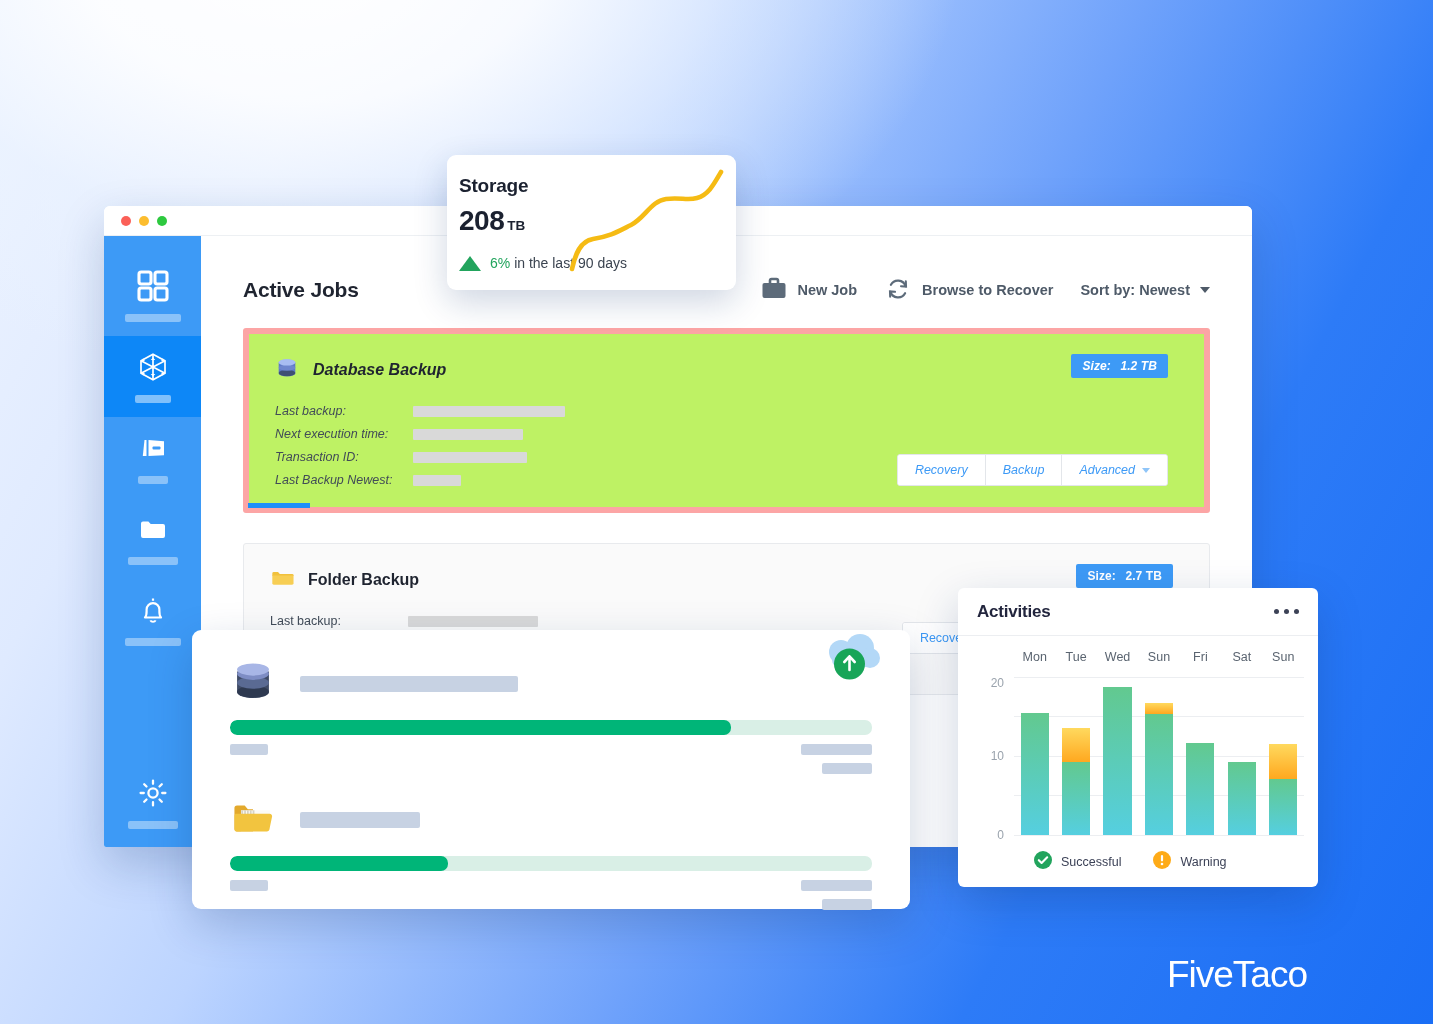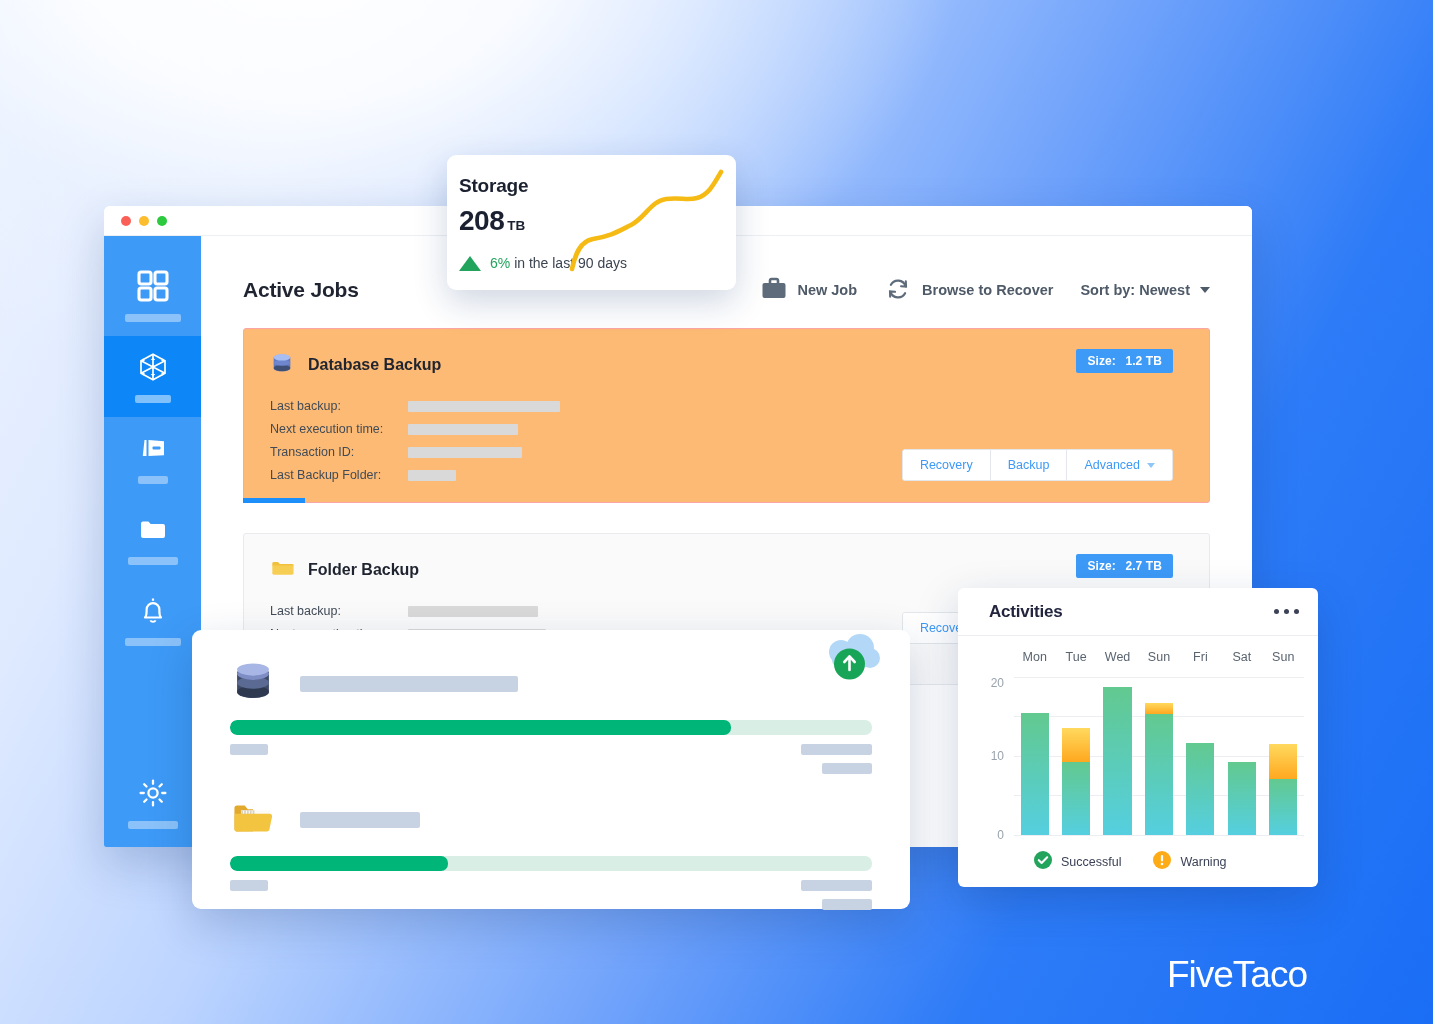--- a/index.html
+++ b/index.html
@@ -126,22 +126,23 @@
   
   .job-card {
     background: #fafafa;
     border: 1px solid #e8eaed;
     border-radius: 3px;
     position: relative;
     padding: 22px 26px 20px 26px;
     margin-bottom: 30px;
   }
   .job-card.selected {
-    background: #fdba74;
-    border: 1px solid #fca5a5;
+    background: #bef264;
+    border: 6px solid #fca5a5;
+    font-style: italic;
   }
   .card-underline {
     position: absolute;
     left: -1px;
     bottom: -1px;
     height: 5px;
     width: 62px;
     background: #1d8ffa;
   }
   .job-head { display: flex; align-items: center; gap: 14px; margin-bottom: 20px; }
@@ -269,21 +270,21 @@
     box-shadow: 0 16px 44px rgba(16,52,110,0.22);
     overflow: hidden;
   }
   #activities-header {
     height: 48px;
     display: flex;
     align-items: center;
     padding: 0 19px;
     border-bottom: 1px solid #eceef1;
   }
-  #activities-title { font-size: 17px; font-weight: bold; color: #22253d; letter-spacing: -0.2px; margin-left: 12px; }
+  #activities-title { font-size: 17px; font-weight: bold; color: #22253d; letter-spacing: -0.2px; }
   #activities-menu { margin-left: auto; display: flex; gap: 5px; cursor: pointer; }
   #activities-menu i { width: 5px; height: 5px; border-radius: 50%; background: #3c4257; display: block; }
 
   #chart-area { padding: 14px 14px 0 14px; position: relative; }
   #day-labels { display: flex; padding-left: 42px; margin-bottom: 13px; }
   .day-label {
     flex: 1;
     text-align: center;
     font-size: 12.5px;
     color: #5a6470;
@@ -492,21 +493,21 @@
             </div>
             <div class="meta-row">
               <span class="meta-label">Next execution time:</span>
               <span class="meta-bar" style="width:110px"></span>
             </div>
             <div class="meta-row">
               <span class="meta-label">Transaction ID:</span>
               <span class="meta-bar" style="width:114px"></span>
             </div>
             <div class="meta-row">
-              <span class="meta-label">Last Backup Folder:</span>
+              <span class="meta-label">Last Backup Newest:</span>
               <span class="meta-bar" style="width:48px"></span>
             </div>
           </div>
 
           <div class="btn-group">
             <div class="grp-btn">
               <span>Recovery</span>
             </div>
             <div class="grp-btn">
               <span>Backup</span>

